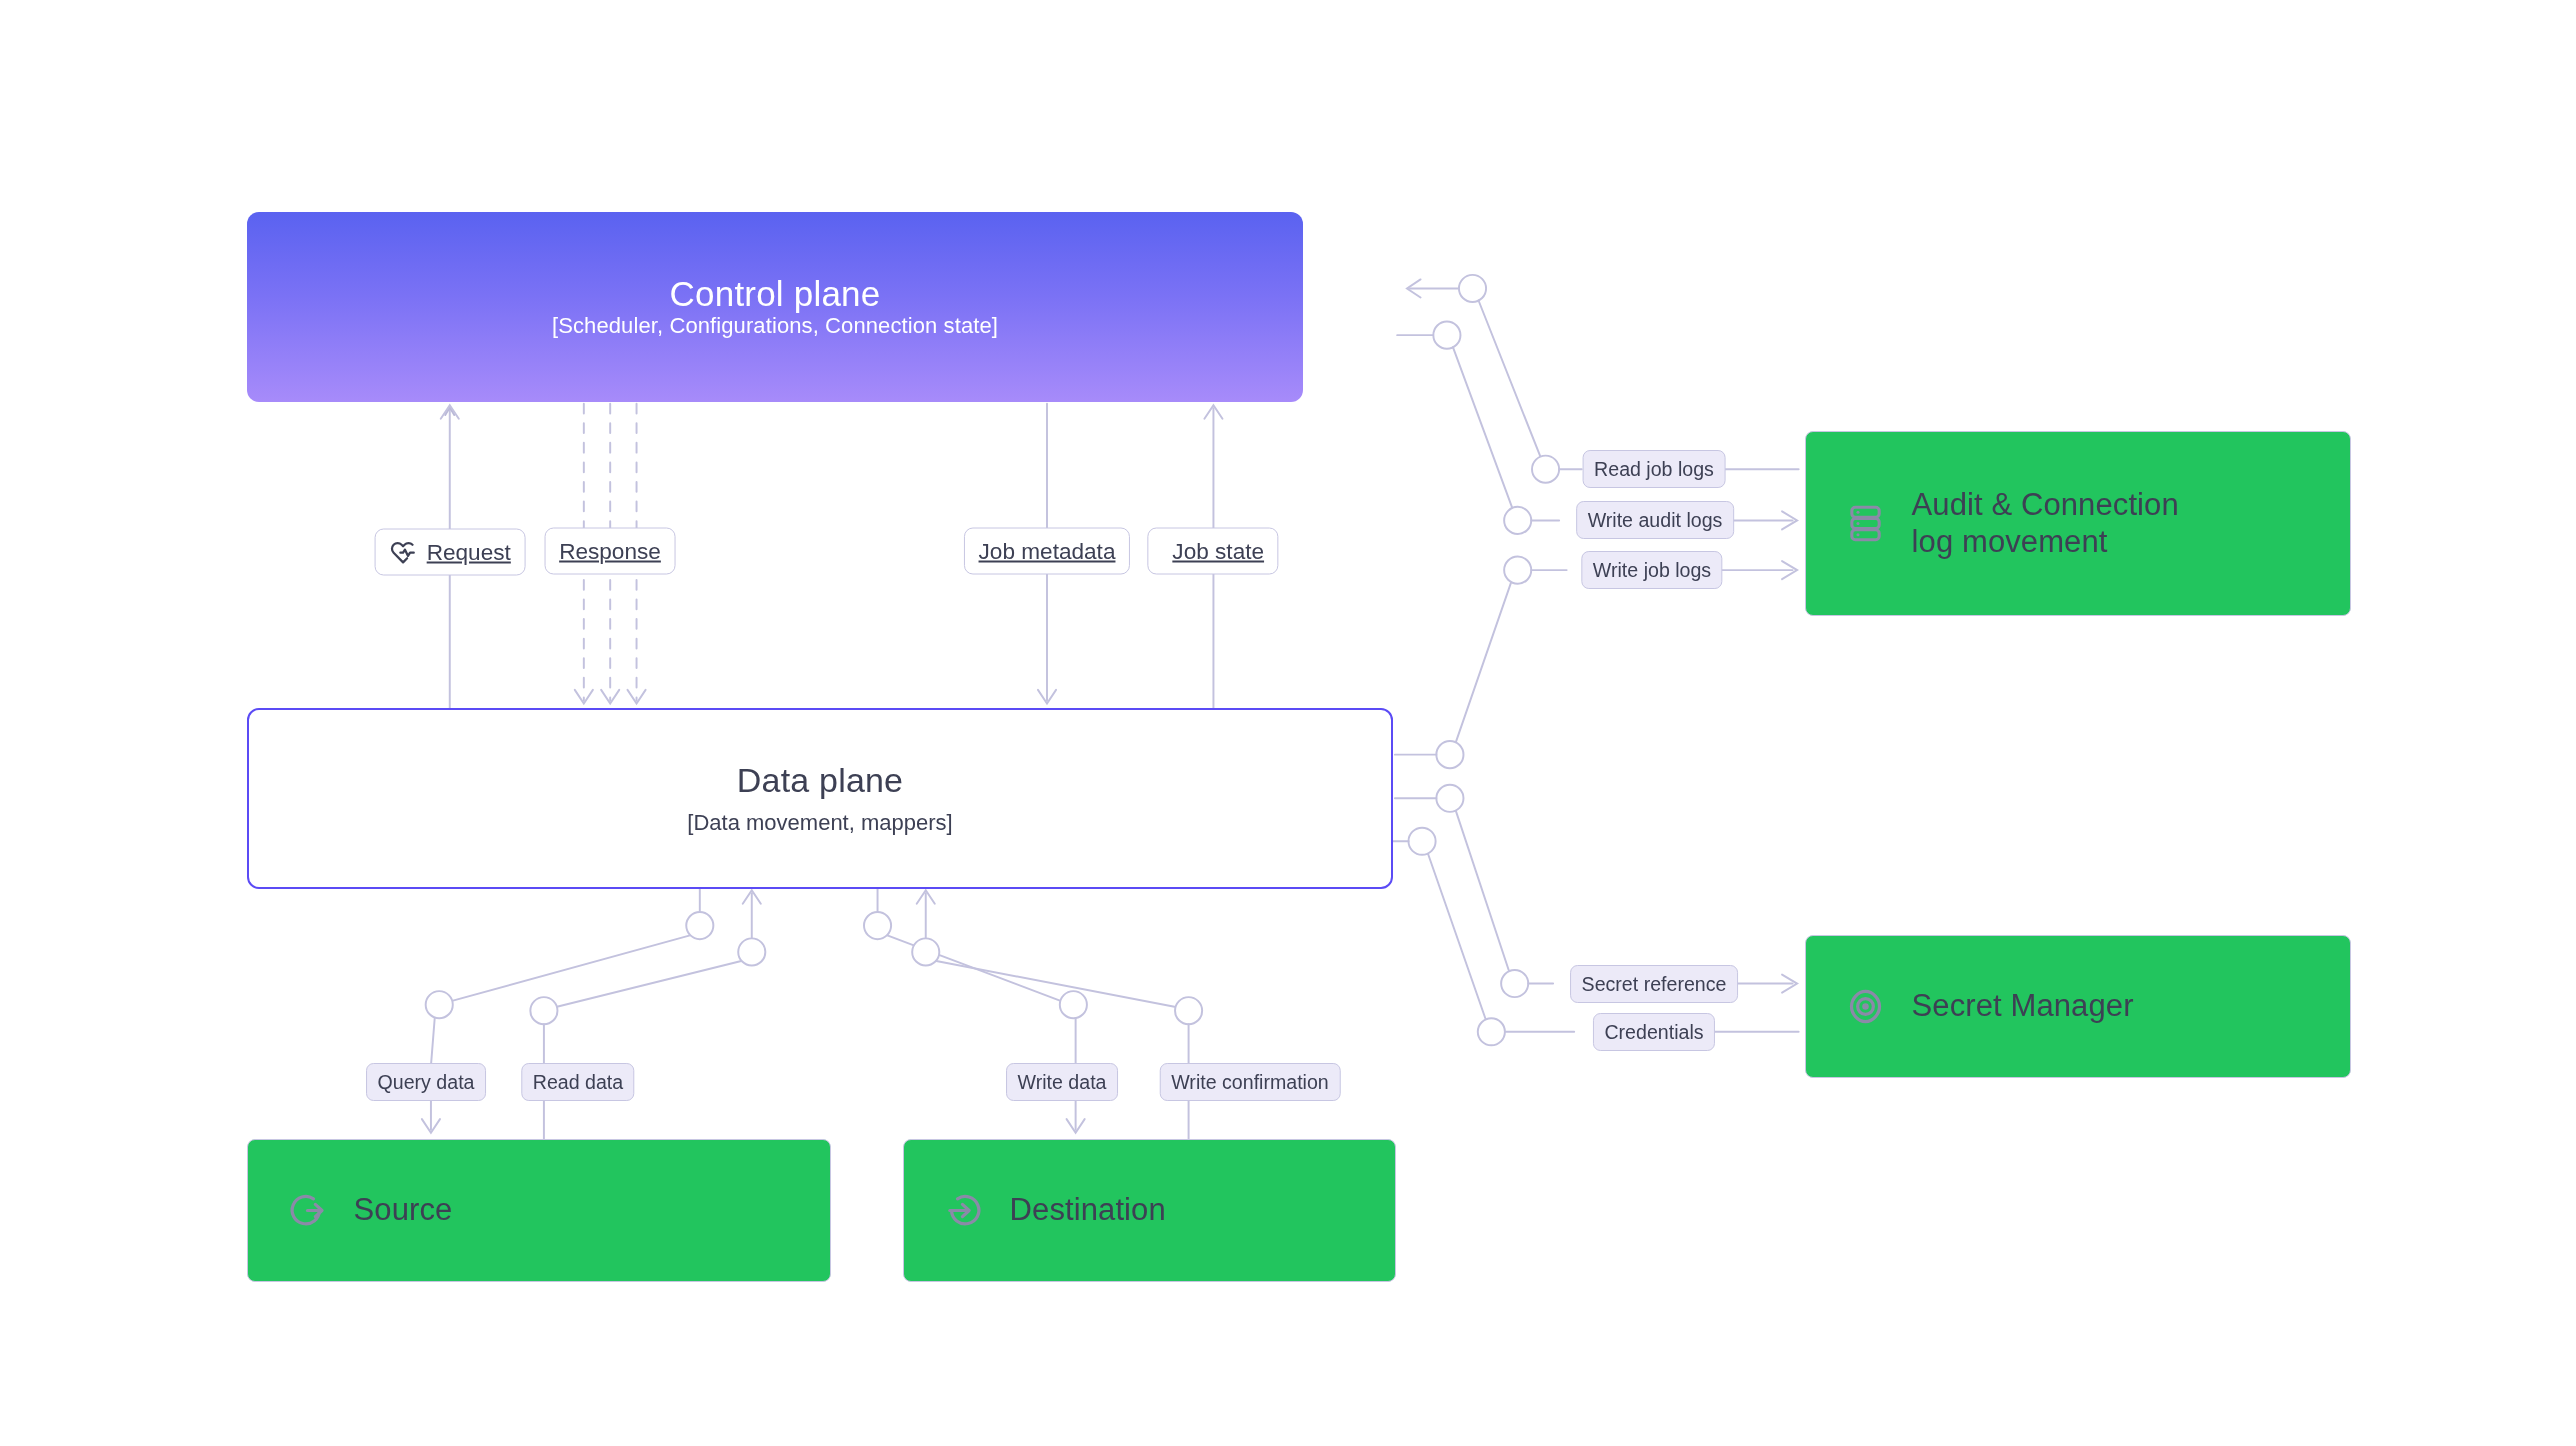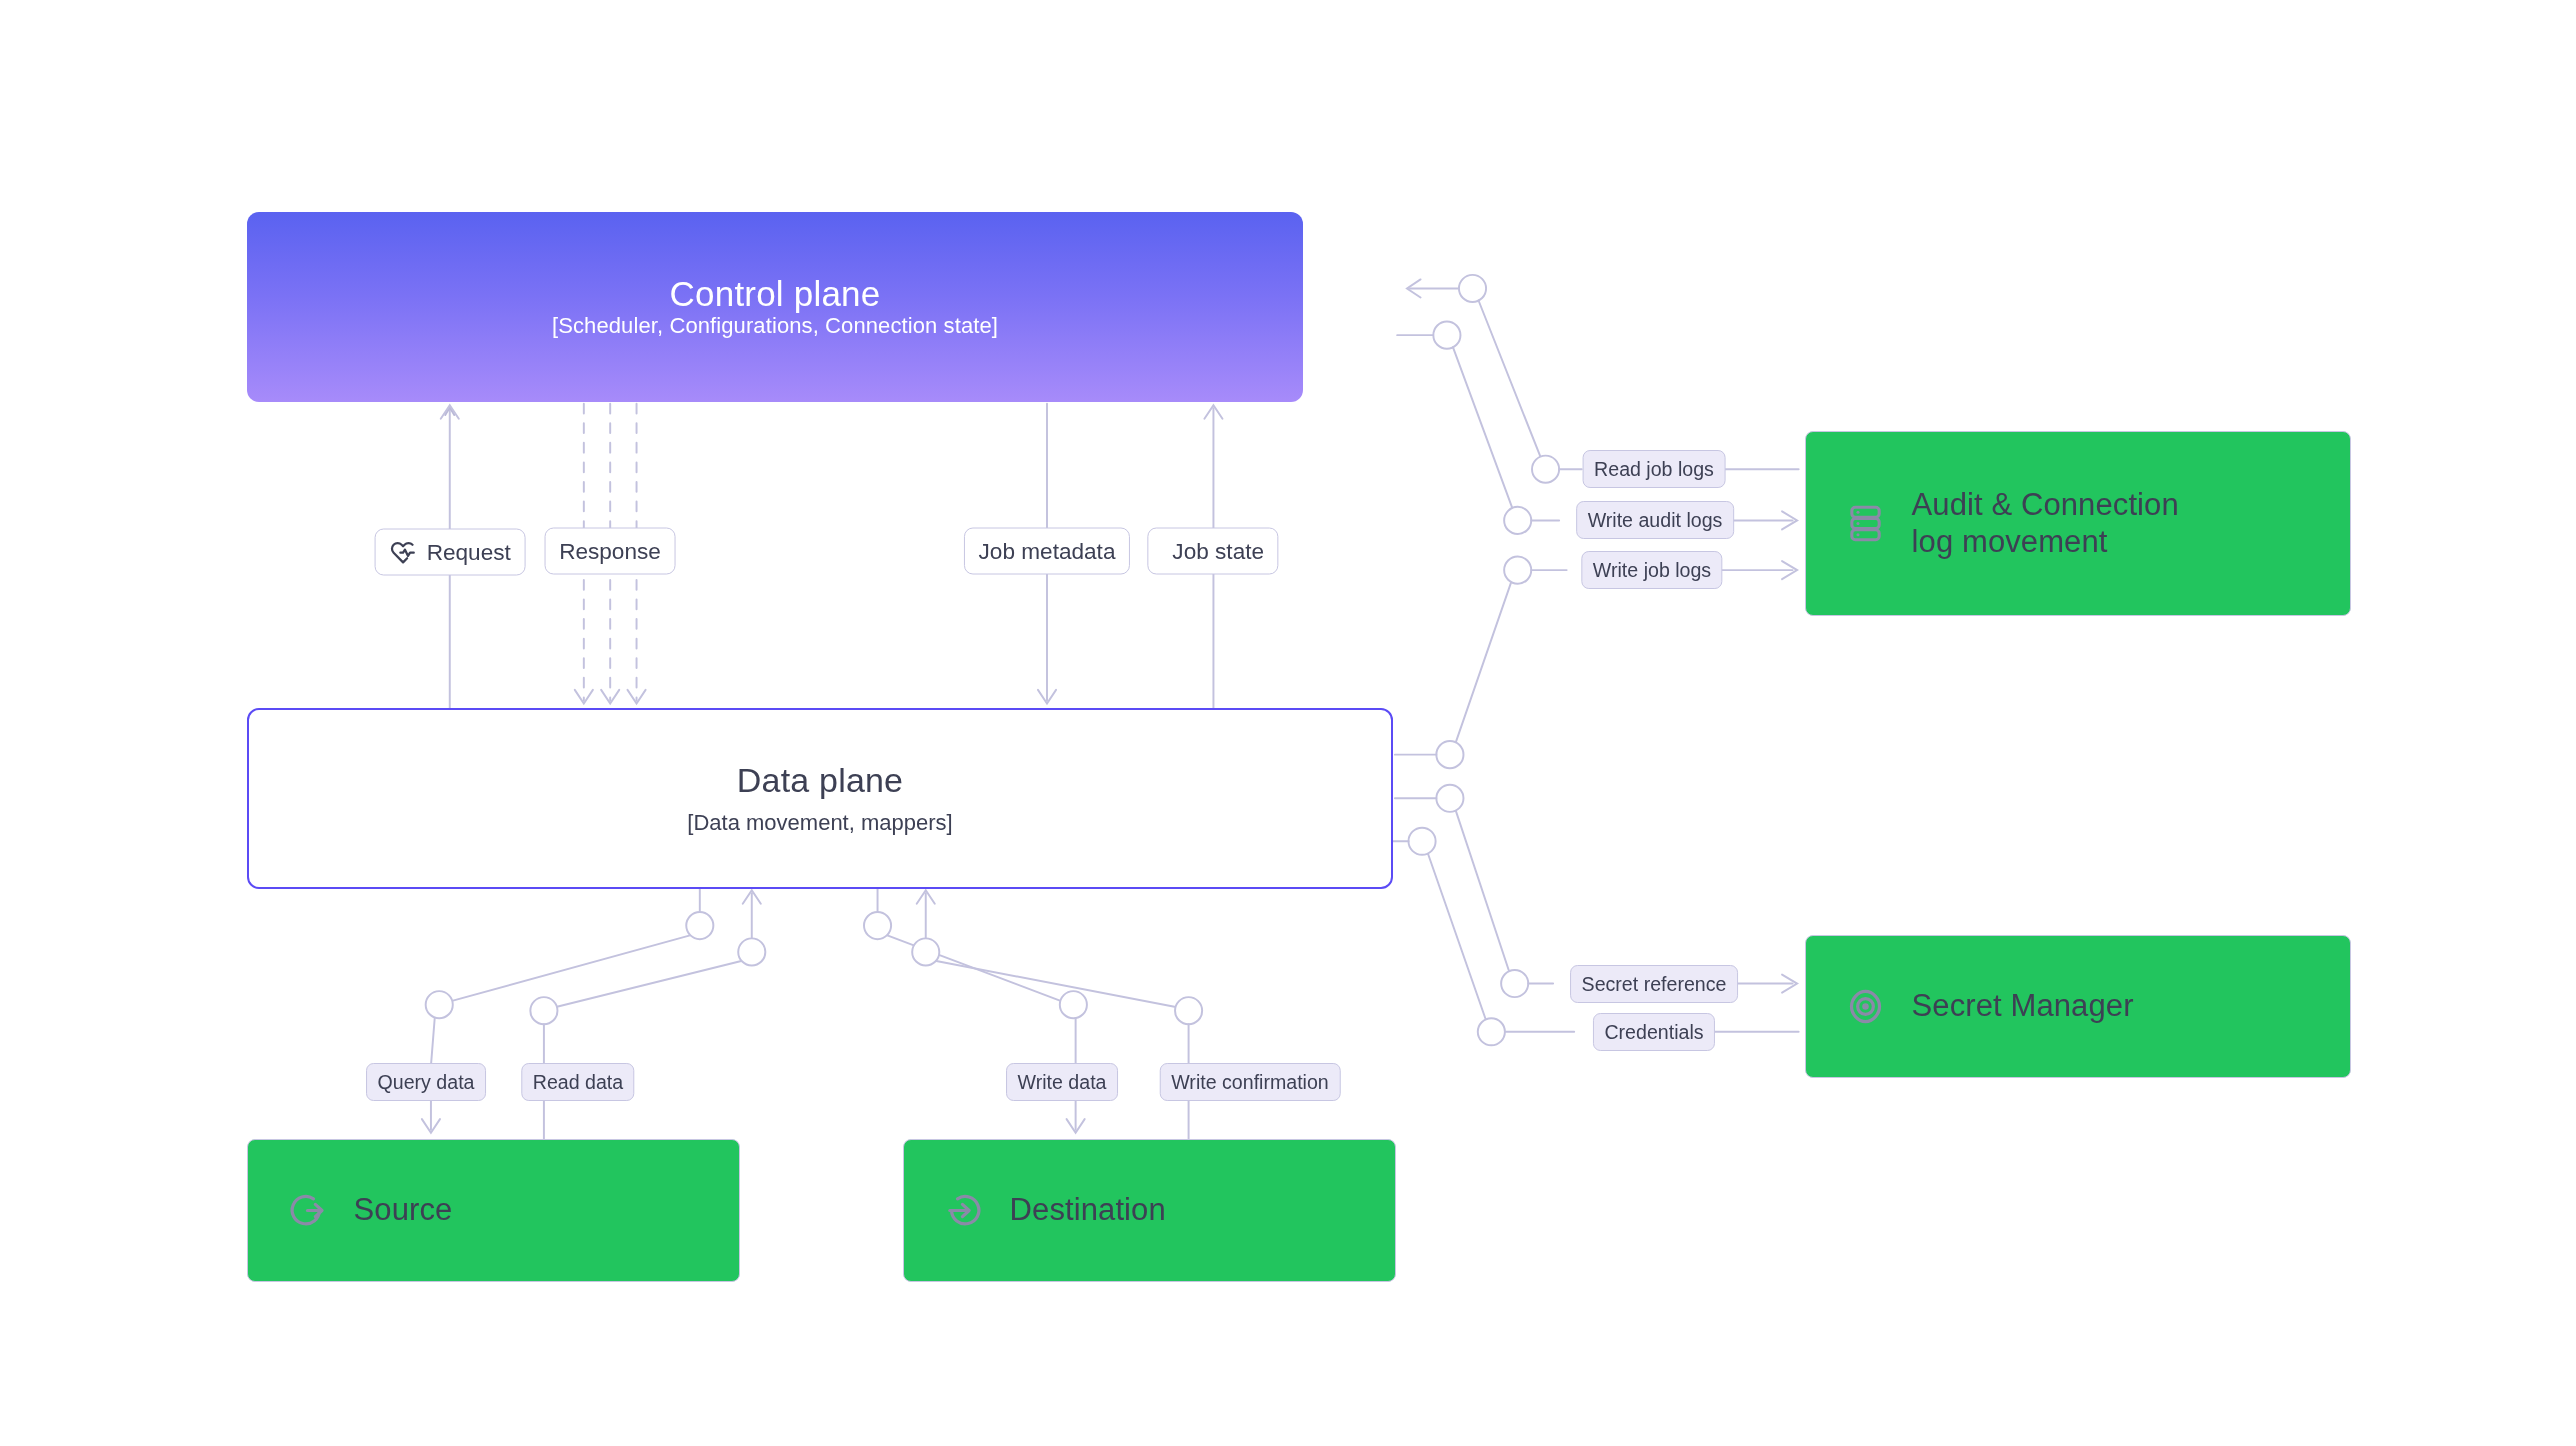--- a/index.html
+++ b/index.html
@@ -99,21 +99,21 @@
     padding-left: 39px;
     gap: 25.6px;
   }
   .card .card-label {
     font-size: 31px;
     font-weight: 400;
     color: #3d4054;
     line-height: 1.18;
     letter-spacing: 0.1px;
   }
-  .card-source      { left: 247px;  top: 1139px; width: 493px;  height: 143px; }
+  .card-source      { left: 247px;  top: 1139px; width: 584px;  height: 143px; }
   .card-destination { left: 903px; top: 1139px; width: 493px;  height: 143px; }
   .card-audit       { left: 1805px; top: 431px;  width: 546px;  height: 185px; }
   .card-secret      { left: 1805px; top: 935px; width: 546px;  height: 143px; }
 
   .card-icon {
     flex: 0 0 auto;
     width: 41px;
     height: 41px;
     display: block;
   }
@@ -134,20 +134,21 @@
     height: 38px;
     transform: translate(-50%, -50%);
   }
   .chip-white {
     background: #ffffff;
     border: 1.5px solid #c7c6e2;
     border-radius: 9px;
     height: 47px;
     padding: 0 13.6px;
     font-size: 22.6px;
+    text-decoration: underline;
   }
   .chip-lav {
     background: #eceaf8;
     border: 1.5px solid #c7c6e2;
   }
   .chip-icon {
     width: 27px;
     height: 27px;
     flex: 0 0 auto;
     display: block;

